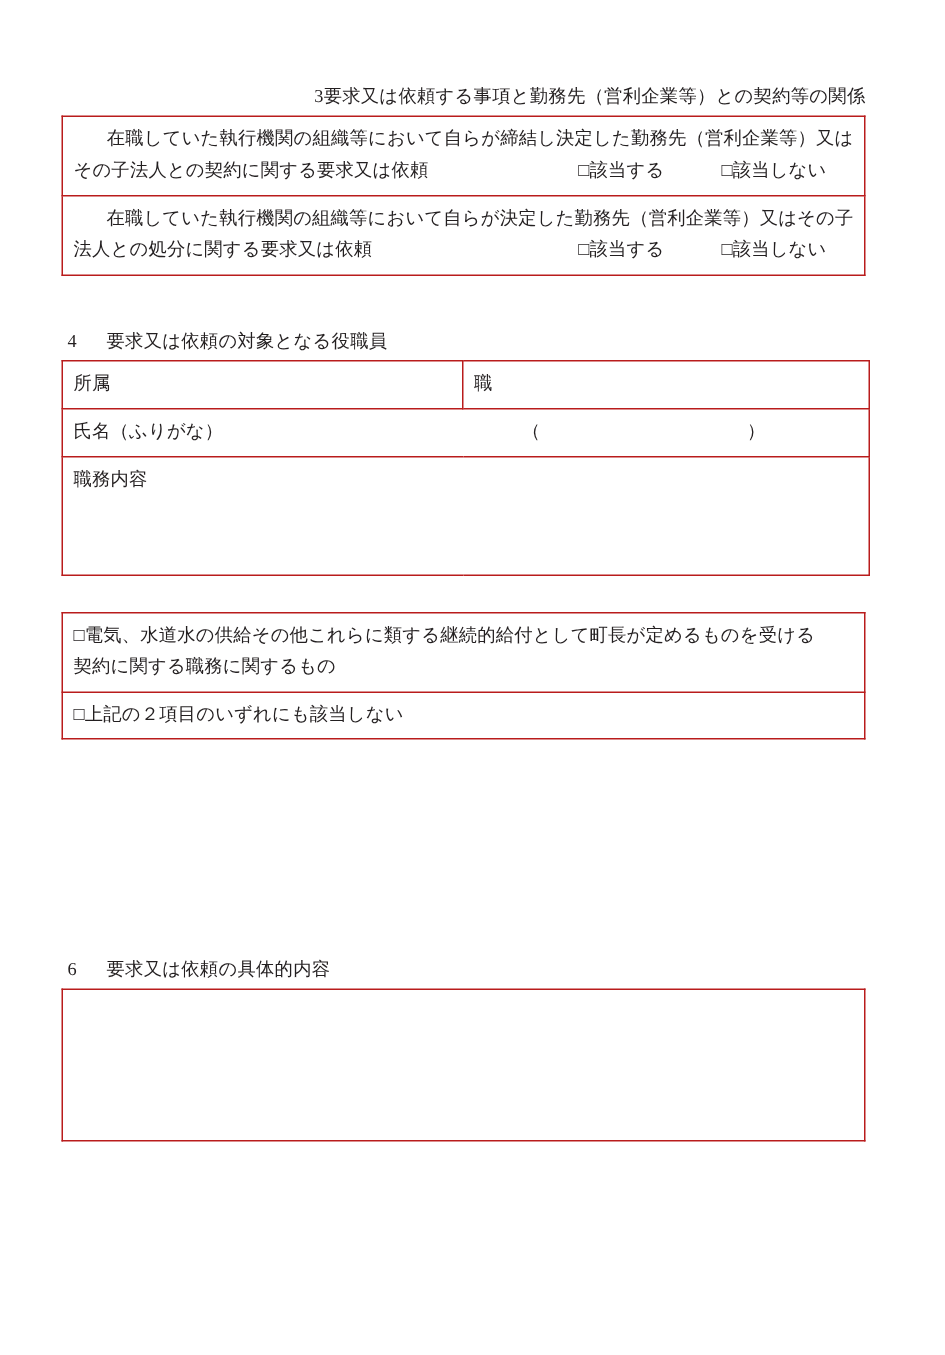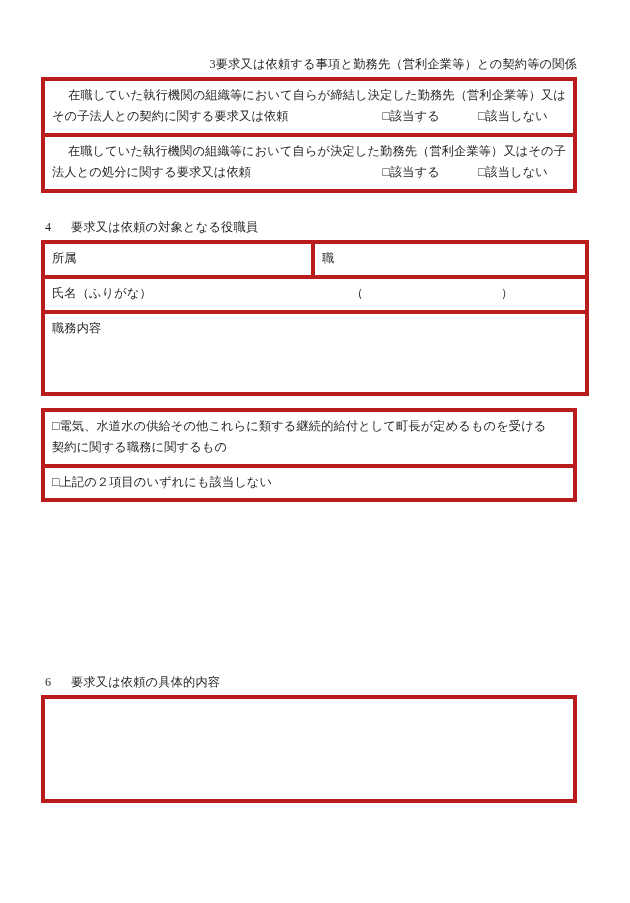--- a/index.html
+++ b/index.html
@@ -45,21 +45,21 @@
     display: inline-block;
     width: 26px;
   }
 
   table.form {
     border-collapse: collapse;
     width: 536px;
     table-layout: fixed;
   }
   table.form td {
-    border: 4px solid #b91c1c;
+    border: 1px solid #b91c1c;
     padding: 0;
     vertical-align: top;
     font-size: 12.2px;
     line-height: 21px;
     letter-spacing: 0.15px;
   }
   .cellpad {
     padding: 4px 7px 5px 7px;
   }
   .cellpad-tall {
@@ -221,21 +221,21 @@
         <td style="height:29px;">
           <div class="cellpad">
             <span>□上記の２項目のいずれにも該当しない</span>
           </div>
         </td>
       </tr>
     </tbody>
       </table>
   </div>
 
-  <div class="section" style="top:674px;">
+  <div class="section" style="top:638px;">
     <div class="sec-heading">
       <span class="num">6</span><span>要求又は依頼の具体的内容</span>
     </div>
     <table class="form">
       <tbody>
           <tr>
         <td style="height:100px;">
           <div class="cellpad blankbox"></div>
         </td>
       </tr>

